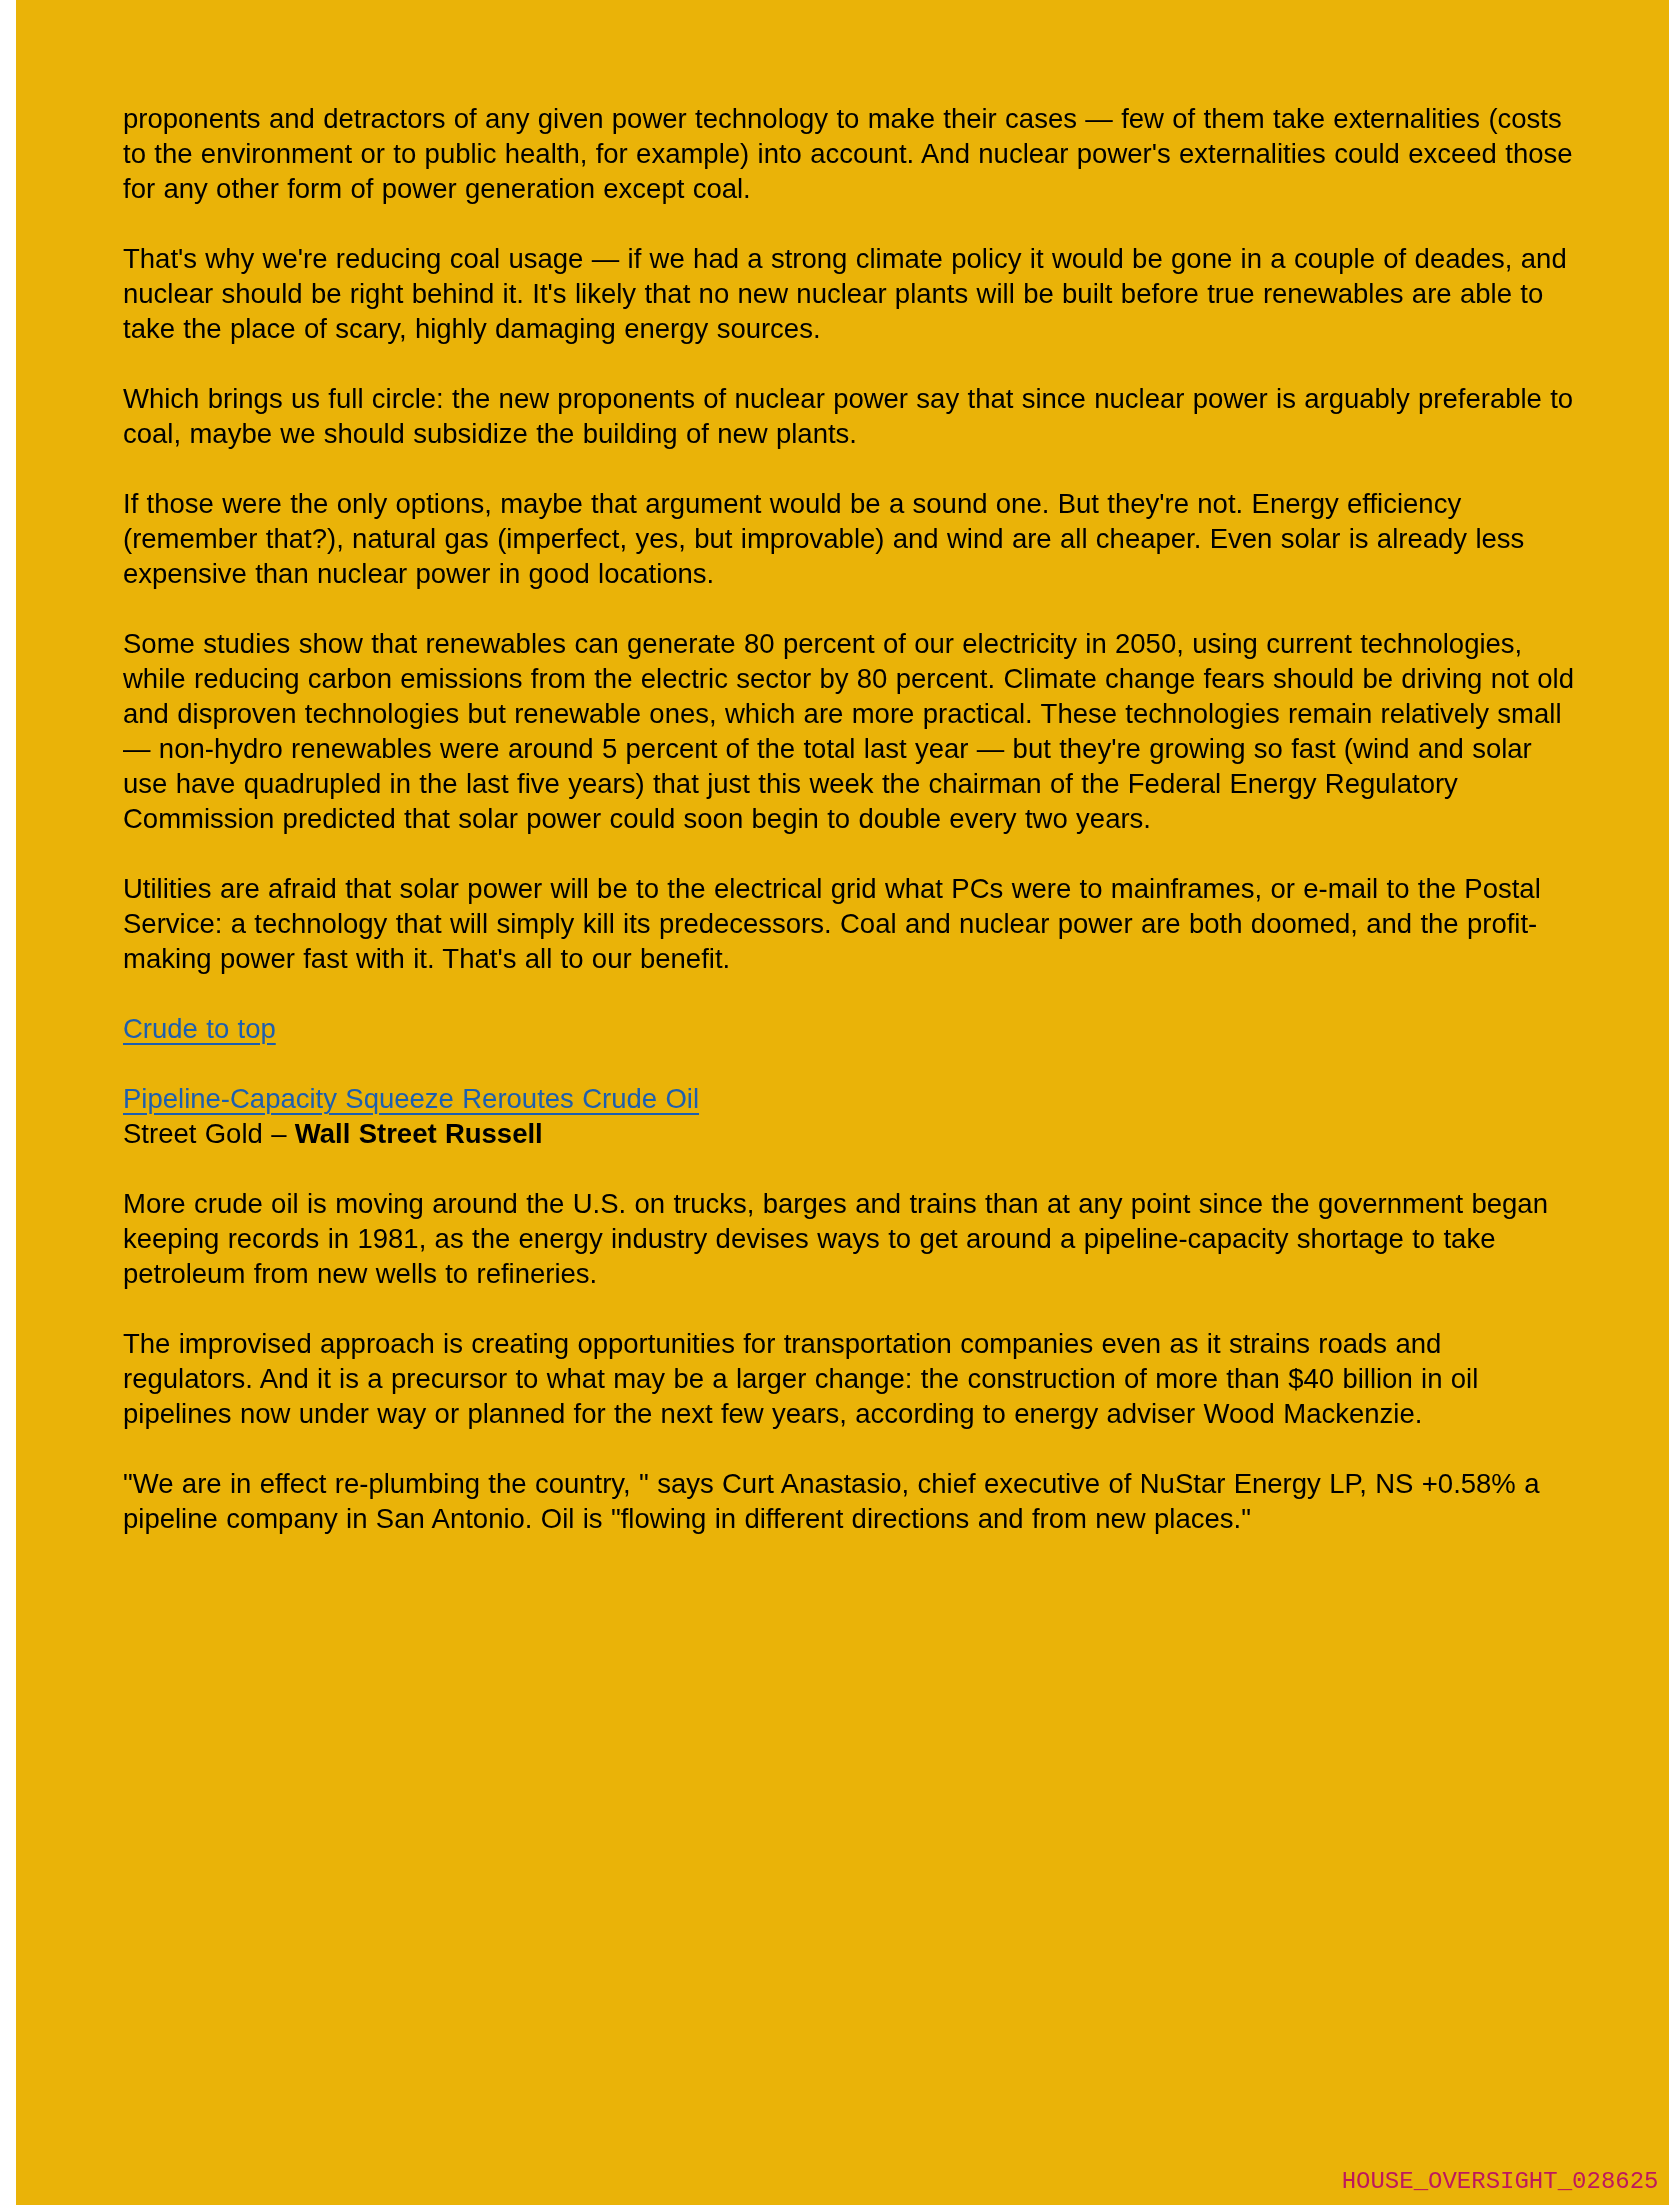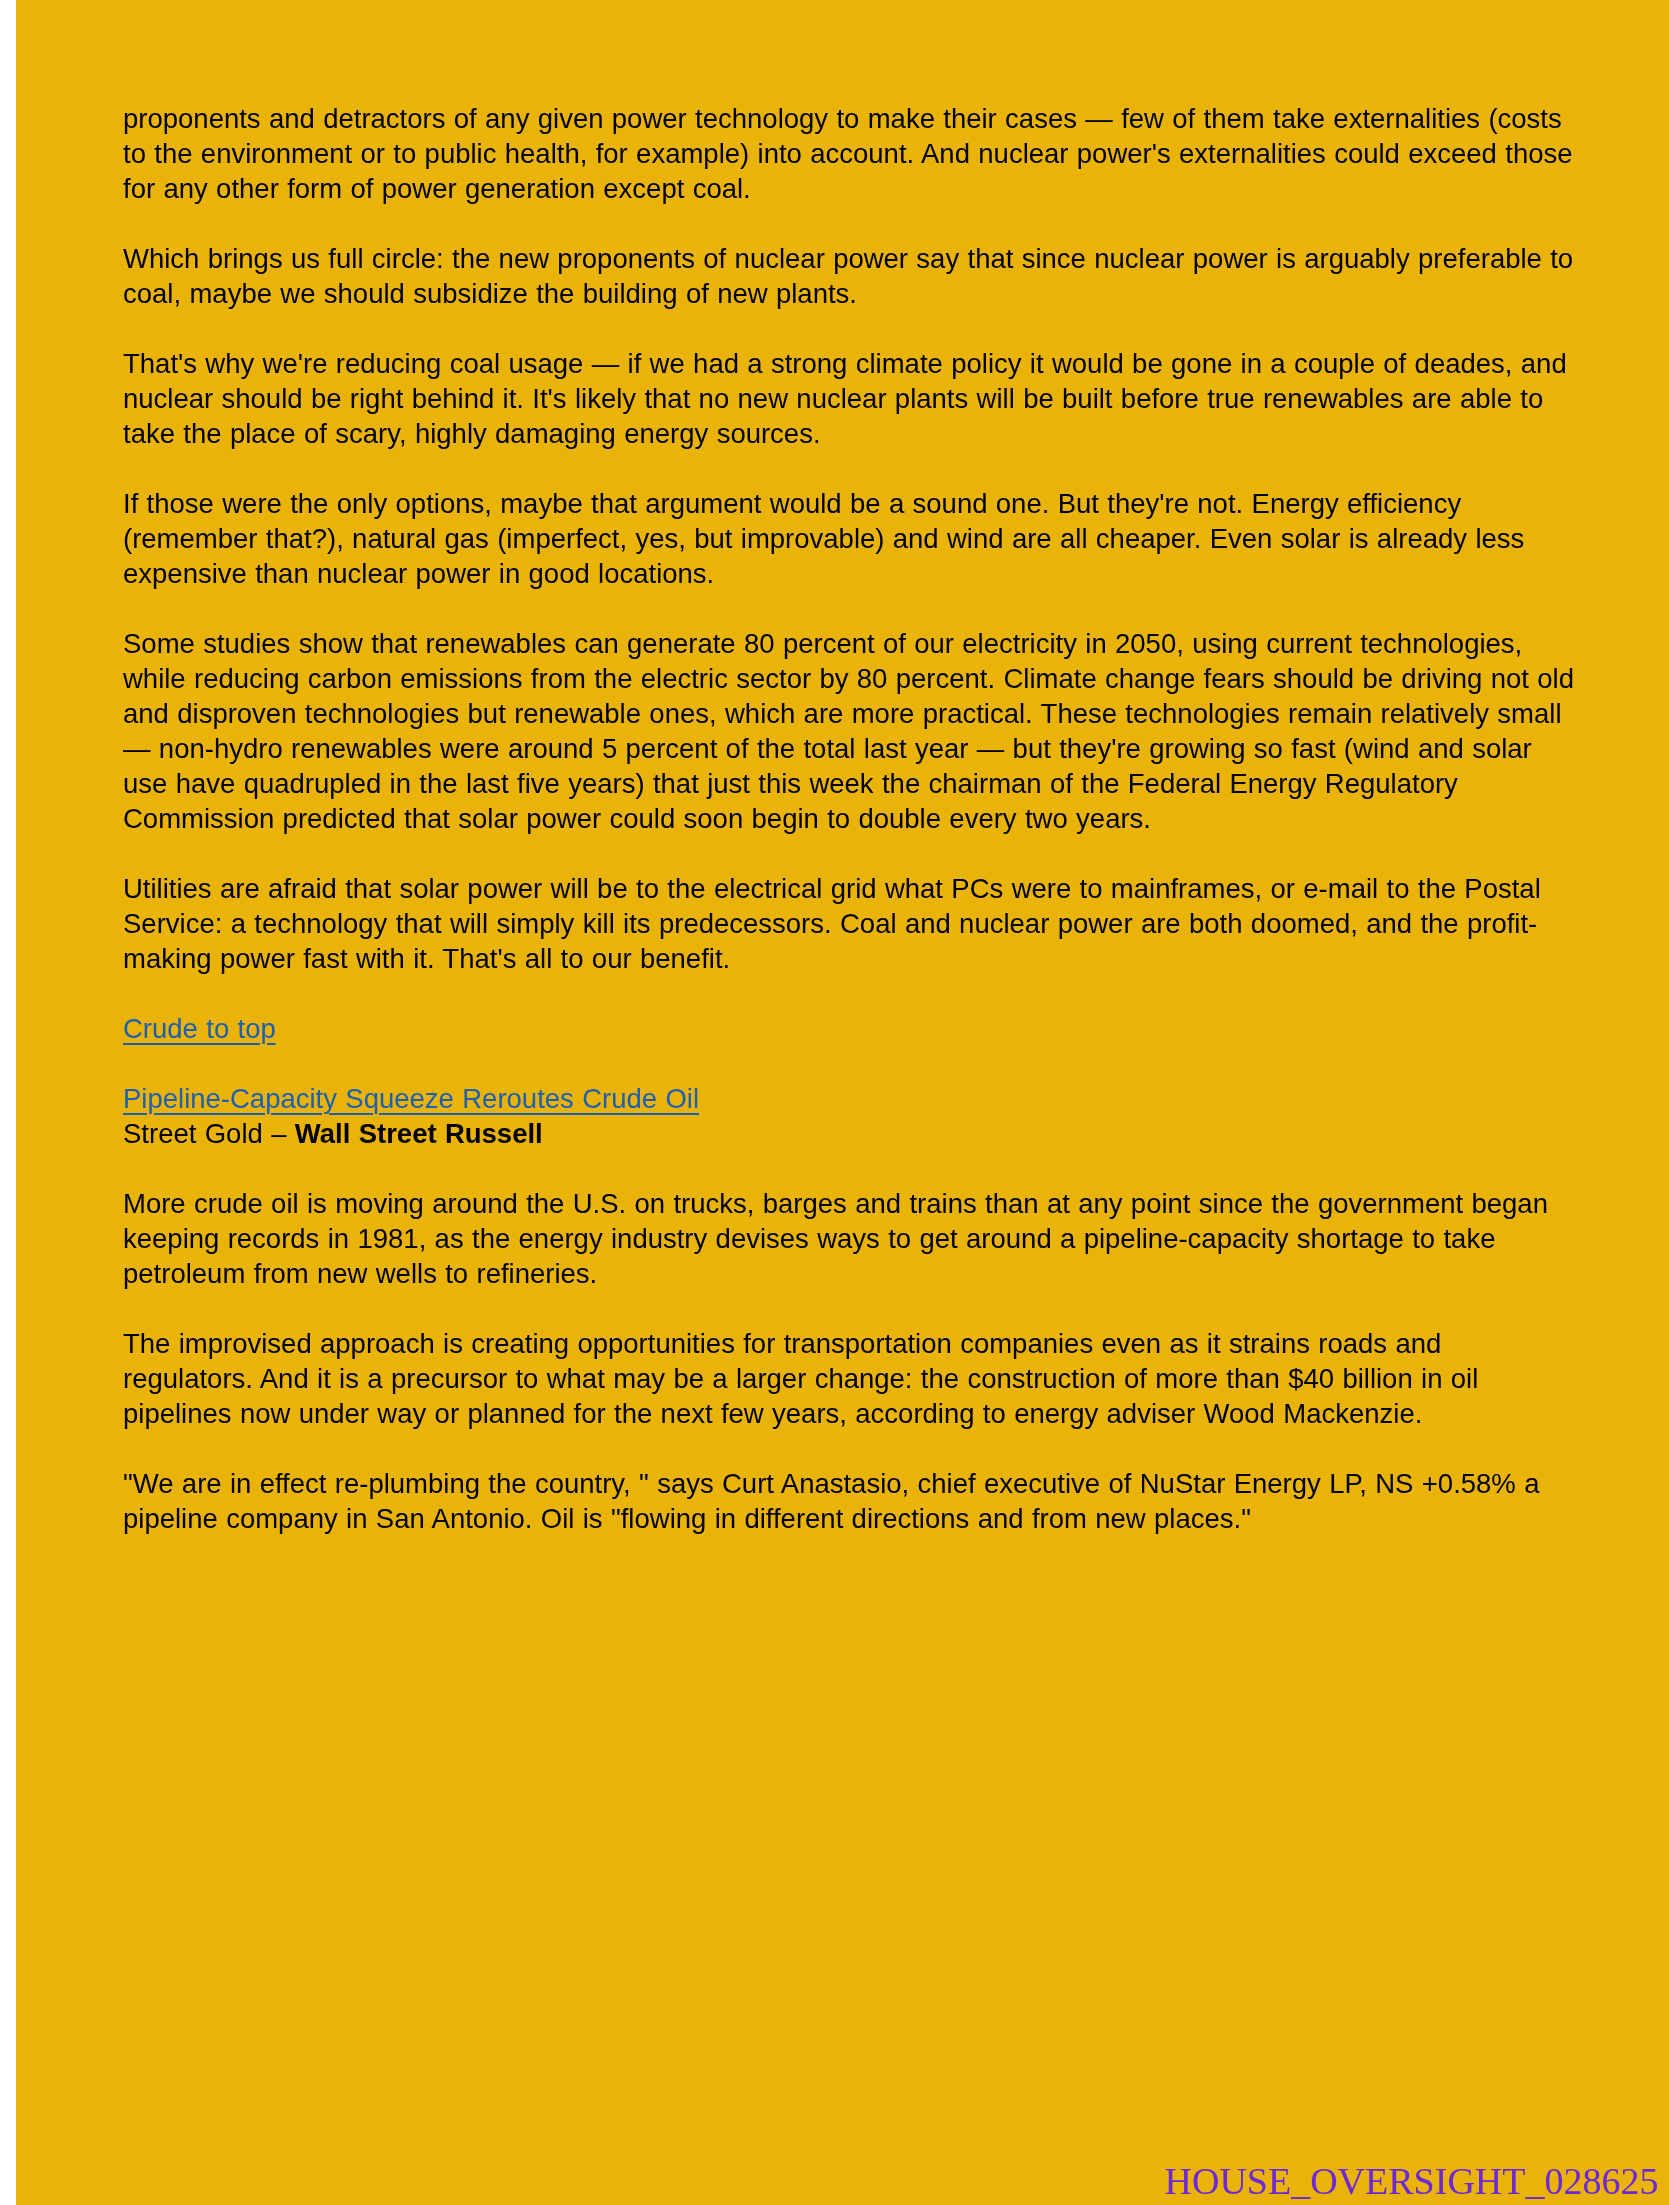--- a/index.html
+++ b/index.html
@@ -40,37 +40,37 @@
     text-decoration-thickness: 2px;
     cursor: pointer;
   }
   .byline b {
     font-weight: bold;
   }
   .bates-footer {
     position: absolute;
     right: 10.5px;
     bottom: 5.2px;
-    font-size: 38px;
+    font-size: 24px;
     line-height: 37px;
-    color: #6d28d9;
-    font-family: Liberation Serif, serif;
+    color: #be185d;
+    font-family: Liberation Mono, monospace;
     white-space: nowrap;
   }
 </style>
 </head>
 <body>
 
 <div class="doc-page">
 
   <p>proponents and detractors of any given power technology to make their cases — few of them take externalities (costs to the environment or to public health, for example) into account. And nuclear power's externalities could exceed those for any other form of power generation except coal.</p>
 
+  <p>That's why we're reducing coal usage — if we had a strong climate policy it would be gone in a couple of deades, and nuclear should be right behind it. It's likely that no new nuclear plants will be built before true renewables are able to take the place of scary, highly damaging energy sources.</p>
+
   <p>Which brings us full circle: the new proponents of nuclear power say that since nuclear power is arguably preferable to coal, maybe we should subsidize the building of new plants.</p>
-
-  <p>That's why we're reducing coal usage — if we had a strong climate policy it would be gone in a couple of deades, and nuclear should be right behind it. It's likely that no new nuclear plants will be built before true renewables are able to take the place of scary, highly damaging energy sources.</p>
 
   <p>If those were the only options, maybe that argument would be a sound one. But they're not. Energy efficiency (remember that?), natural gas (imperfect, yes, but improvable) and wind are all cheaper. Even solar is already less expensive than nuclear power in good locations.</p>
 
   <p>Some studies show that renewables can generate 80 percent of our electricity in 2050, using current technologies, while reducing carbon emissions from the electric sector by 80 percent. Climate change fears should be driving not old and disproven technologies but renewable ones, which are more practical. These technologies remain relatively small — non-hydro renewables were around 5 percent of the total last year — but they're growing so fast (wind and solar use have quadrupled in the last five years) that just this week the chairman of the Federal Energy Regulatory Commission predicted that solar power could soon begin to double every two years.</p>
 
   <p>Utilities are afraid that solar power will be to the electrical grid what PCs were to mainframes, or e-mail to the Postal Service: a technology that will simply kill its predecessors. Coal and nuclear power are both doomed, and the profit-making power fast with it. That's all to our benefit.</p>
 
   <p>
     <a class="doc-link" href="#">Crude to top</a>
   </p>

